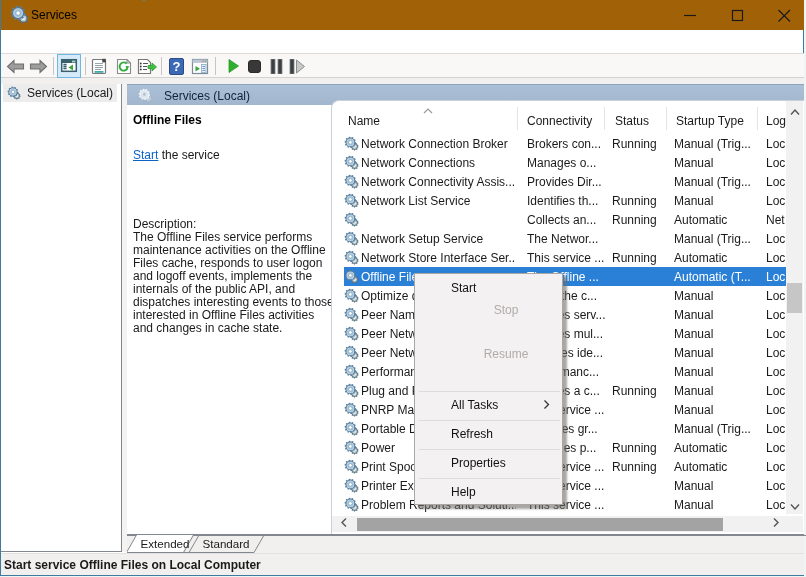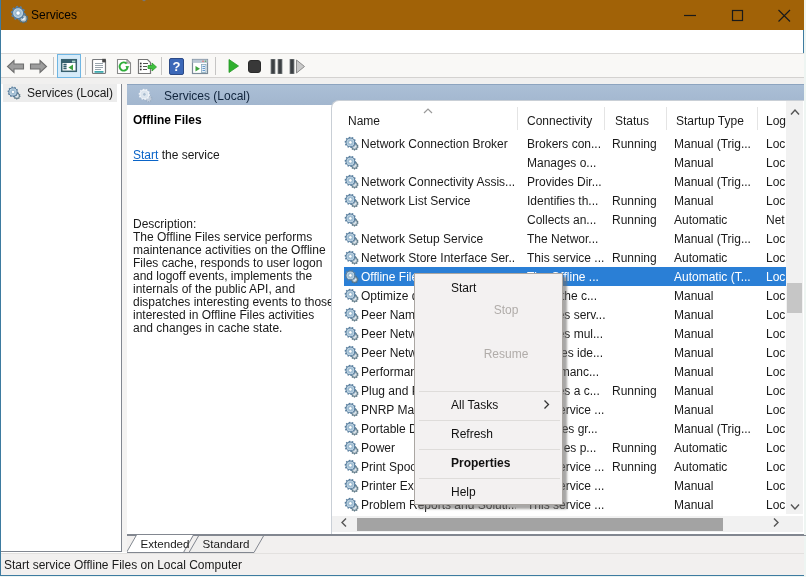--- a/index.html
+++ b/index.html
@@ -87,21 +87,21 @@
            background:#f3f1f1; border:1px solid #aaa6a2;
            box-shadow:4px 4px 2px rgba(110,108,106,.6); }
   .mi { position:absolute; left:1px; width:145px; height:22px; padding:4px 0 0 35px; color:#111; }
   .mi.dis { color:#b0aca9;text-align:center; }
   .msep { position:absolute; left:4px; width:141px; height:1px; background:#dedcda; }
 
   
   #tabs { position:absolute; left:127px; top:535px; width:679px; height:18px; }
   #statusbar { position:absolute; left:1px; top:553px; width:803px; height:22px;
                background:#f2f0ef; border-top:1px solid #e3e1df; }
-  #status-txt { position:absolute; left:3px; top:4px; color:#1a1a1a; }
+  #status-txt { position:absolute; left:3px; top:4px; color:#1a1a1a;font-weight:bold; }
   #belowtabs { position:absolute; left:127px; top:535px; width:677px; height:18px; background:#f2f0ef; }
 </style>
 </head>
 <body>
 
 <svg width="0" height="0" style="position:absolute">
   <defs>
     <g id="gear">
       <circle cx="11.3" cy="11.3" r="3.3" fill="none" stroke="#54707e" stroke-width="1.7" stroke-dasharray="1.1 1.2"></circle>
       <circle cx="11.3" cy="11.3" r="3.1" fill="#b8c7d1" stroke="#54707e" stroke-width="1"></circle>
@@ -269,20 +269,21 @@
   <div class="c name">Network Connection Broker</div>
   <div class="c desc">Brokers con...</div>
   <div class="c stat">Running</div>
   <div class="c stty">Manual (Trig...</div>
   <div class="c log">Loc</div>
 </div>
 <div class="row" style="top:153px">
   <svg class="rgear" viewBox="0 0 16 16">
       <use href="#gear"></use>
     </svg>
+  <div class="c name">Network Connections</div>
   <div class="c desc">Manages o...</div>
   <div class="c stty">Manual</div>
   <div class="c log">Loc</div>
 </div>
 <div class="row" style="top:172px">
   <svg class="rgear" viewBox="0 0 16 16">
       <use href="#gear"></use>
     </svg>
   <div class="c name">Network Connectivity Assis...</div>
   <div class="c desc">Provides Dir...</div>
@@ -491,16 +492,16 @@
   <div class="mi dis" style="top:25px">Stop</div>
   <div class="mi dis" style="top:69px">Resume</div>
   <div class="msep" style="top:117px"></div>
   <div class="mi" style="top:120px">All Tasks</div>
   <svg style="position:absolute;left:128px;top:125px" width="7" height="11" viewBox="0 0 7 11">
       <path d="M1.5 1.5l4 4-4 4" fill="none" stroke="#333" stroke-width="1.3"></path>
     </svg>
   <div class="msep" style="top:146px"></div>
   <div class="mi" style="top:149px">Refresh</div>
   <div class="msep" style="top:175px"></div>
-  <div class="mi" style="top:178px;font-weight:bold">Properties</div>
+  <div class="mi" style="top:178px;font-weight:normal">Properties</div>
   <div class="msep" style="top:204px"></div>
   <div class="mi" style="top:207px">Help</div>
 </div>
 
 </body></html>

